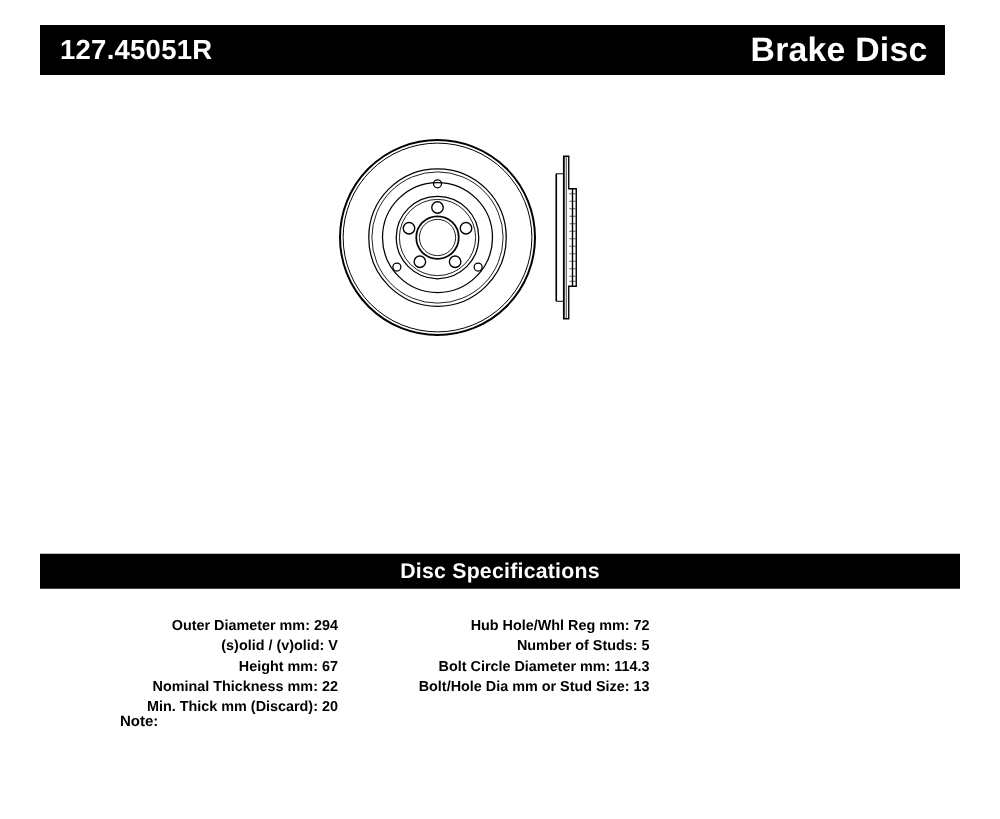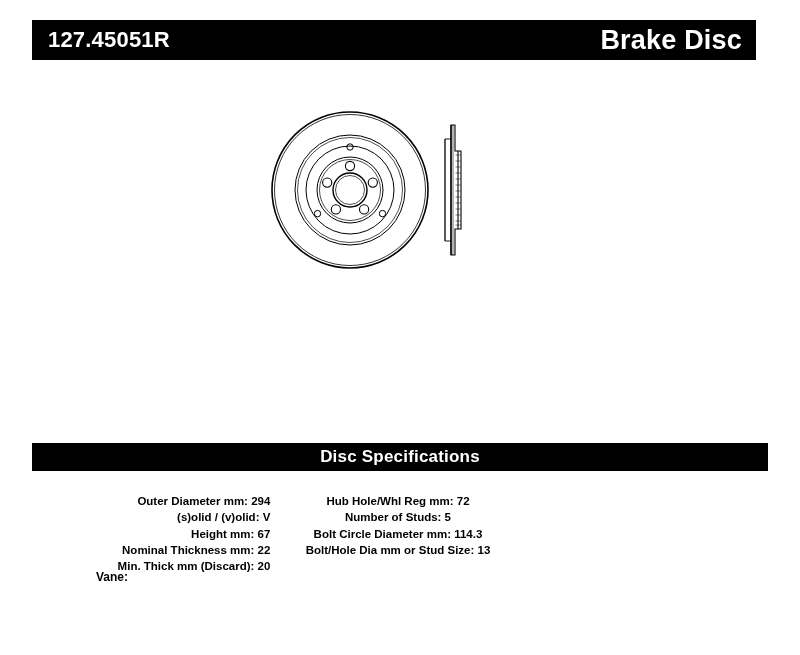--- a/index.html
+++ b/index.html
@@ -95,21 +95,21 @@
     width: 100%;
   }
   .col-left {
     width: 33.2%;
     text-align: right;
     padding-right: 6px;
     box-sizing: border-box;
   }
   .col-mid {
     width: 33.6%;
-    text-align: center;
+    text-align: right;
     padding-right: 4px;
     box-sizing: border-box;
   }
   .col-right {
     width: 33.2%;
     text-align: left;
     padding-left: 14px;
     box-sizing: border-box;
   }
   .spec-line {
@@ -212,15 +212,15 @@
       </div>
       <div class="col-mid">
         <div class="spec-line">Hub Hole/Whl Reg mm: 72</div>
         <div class="spec-line">Number of Studs: 5</div>
         <div class="spec-line">Bolt Circle Diameter mm: 114.3</div>
         <div class="spec-line">Bolt/Hole Dia mm or Stud Size: 13</div>
       </div>
     </div>
   </div>
 
-  <div class="note">Vane:</div>
+  <div class="note">Note:</div>
 
 </div>
 
 </body></html>

